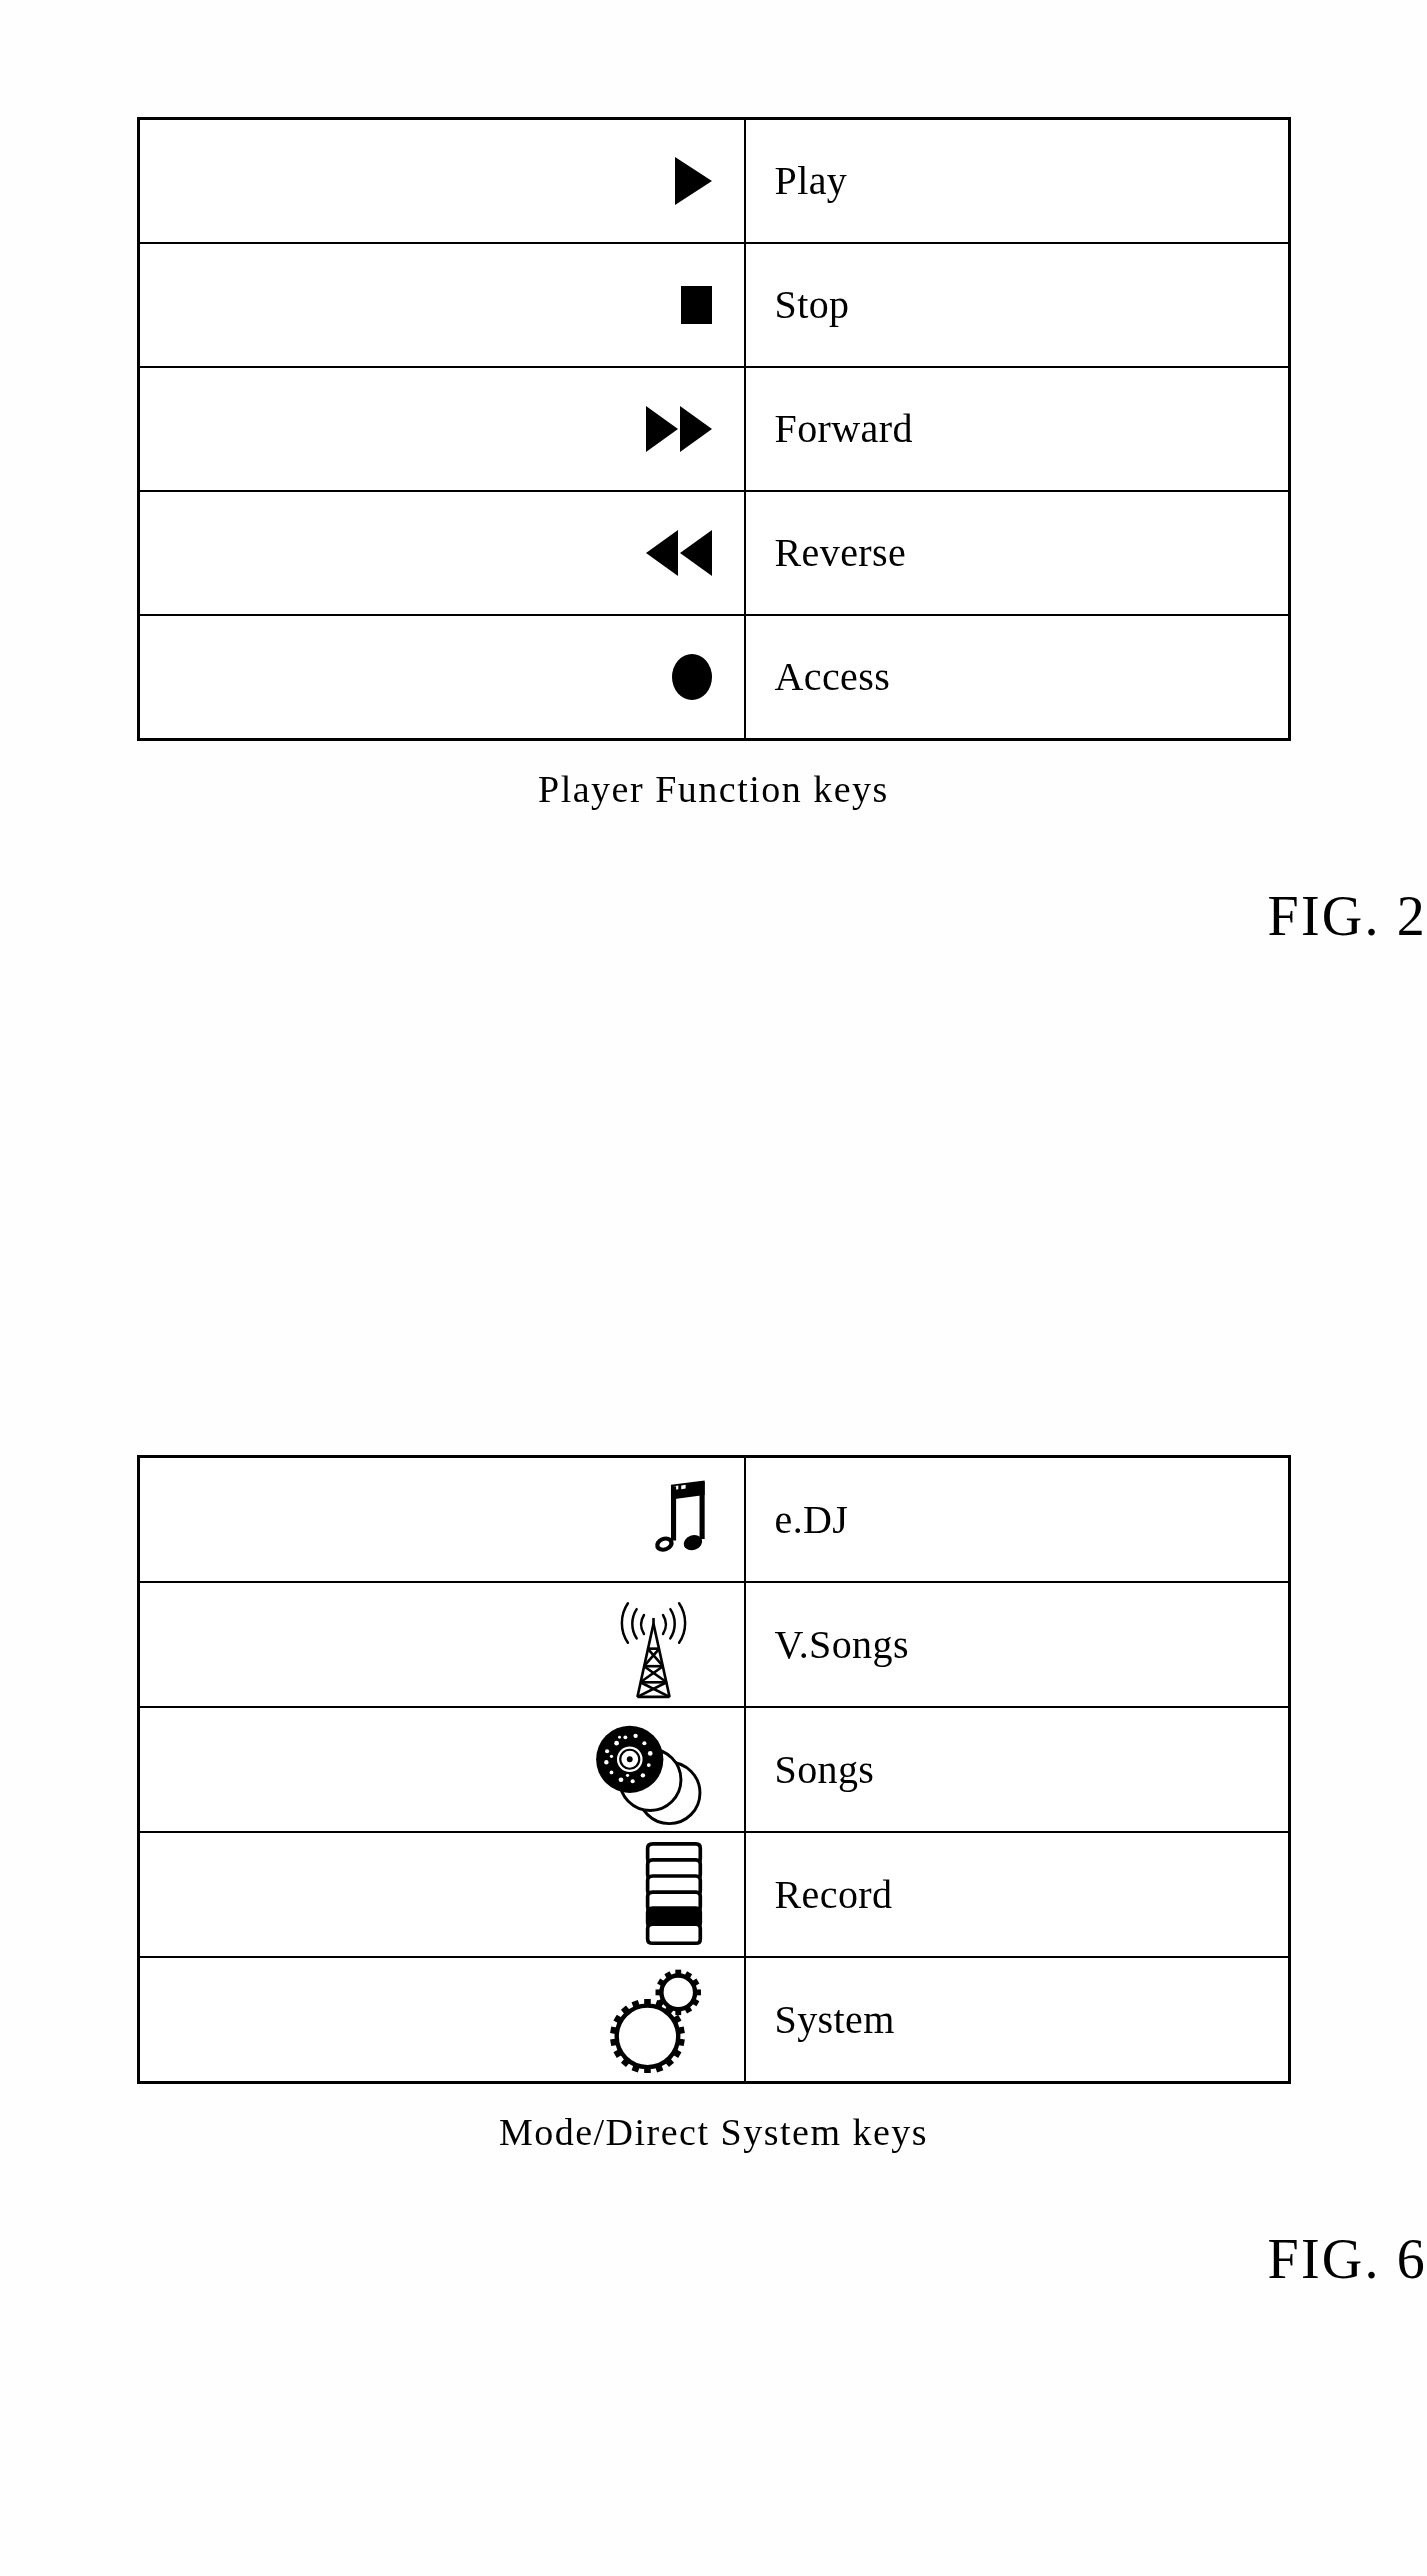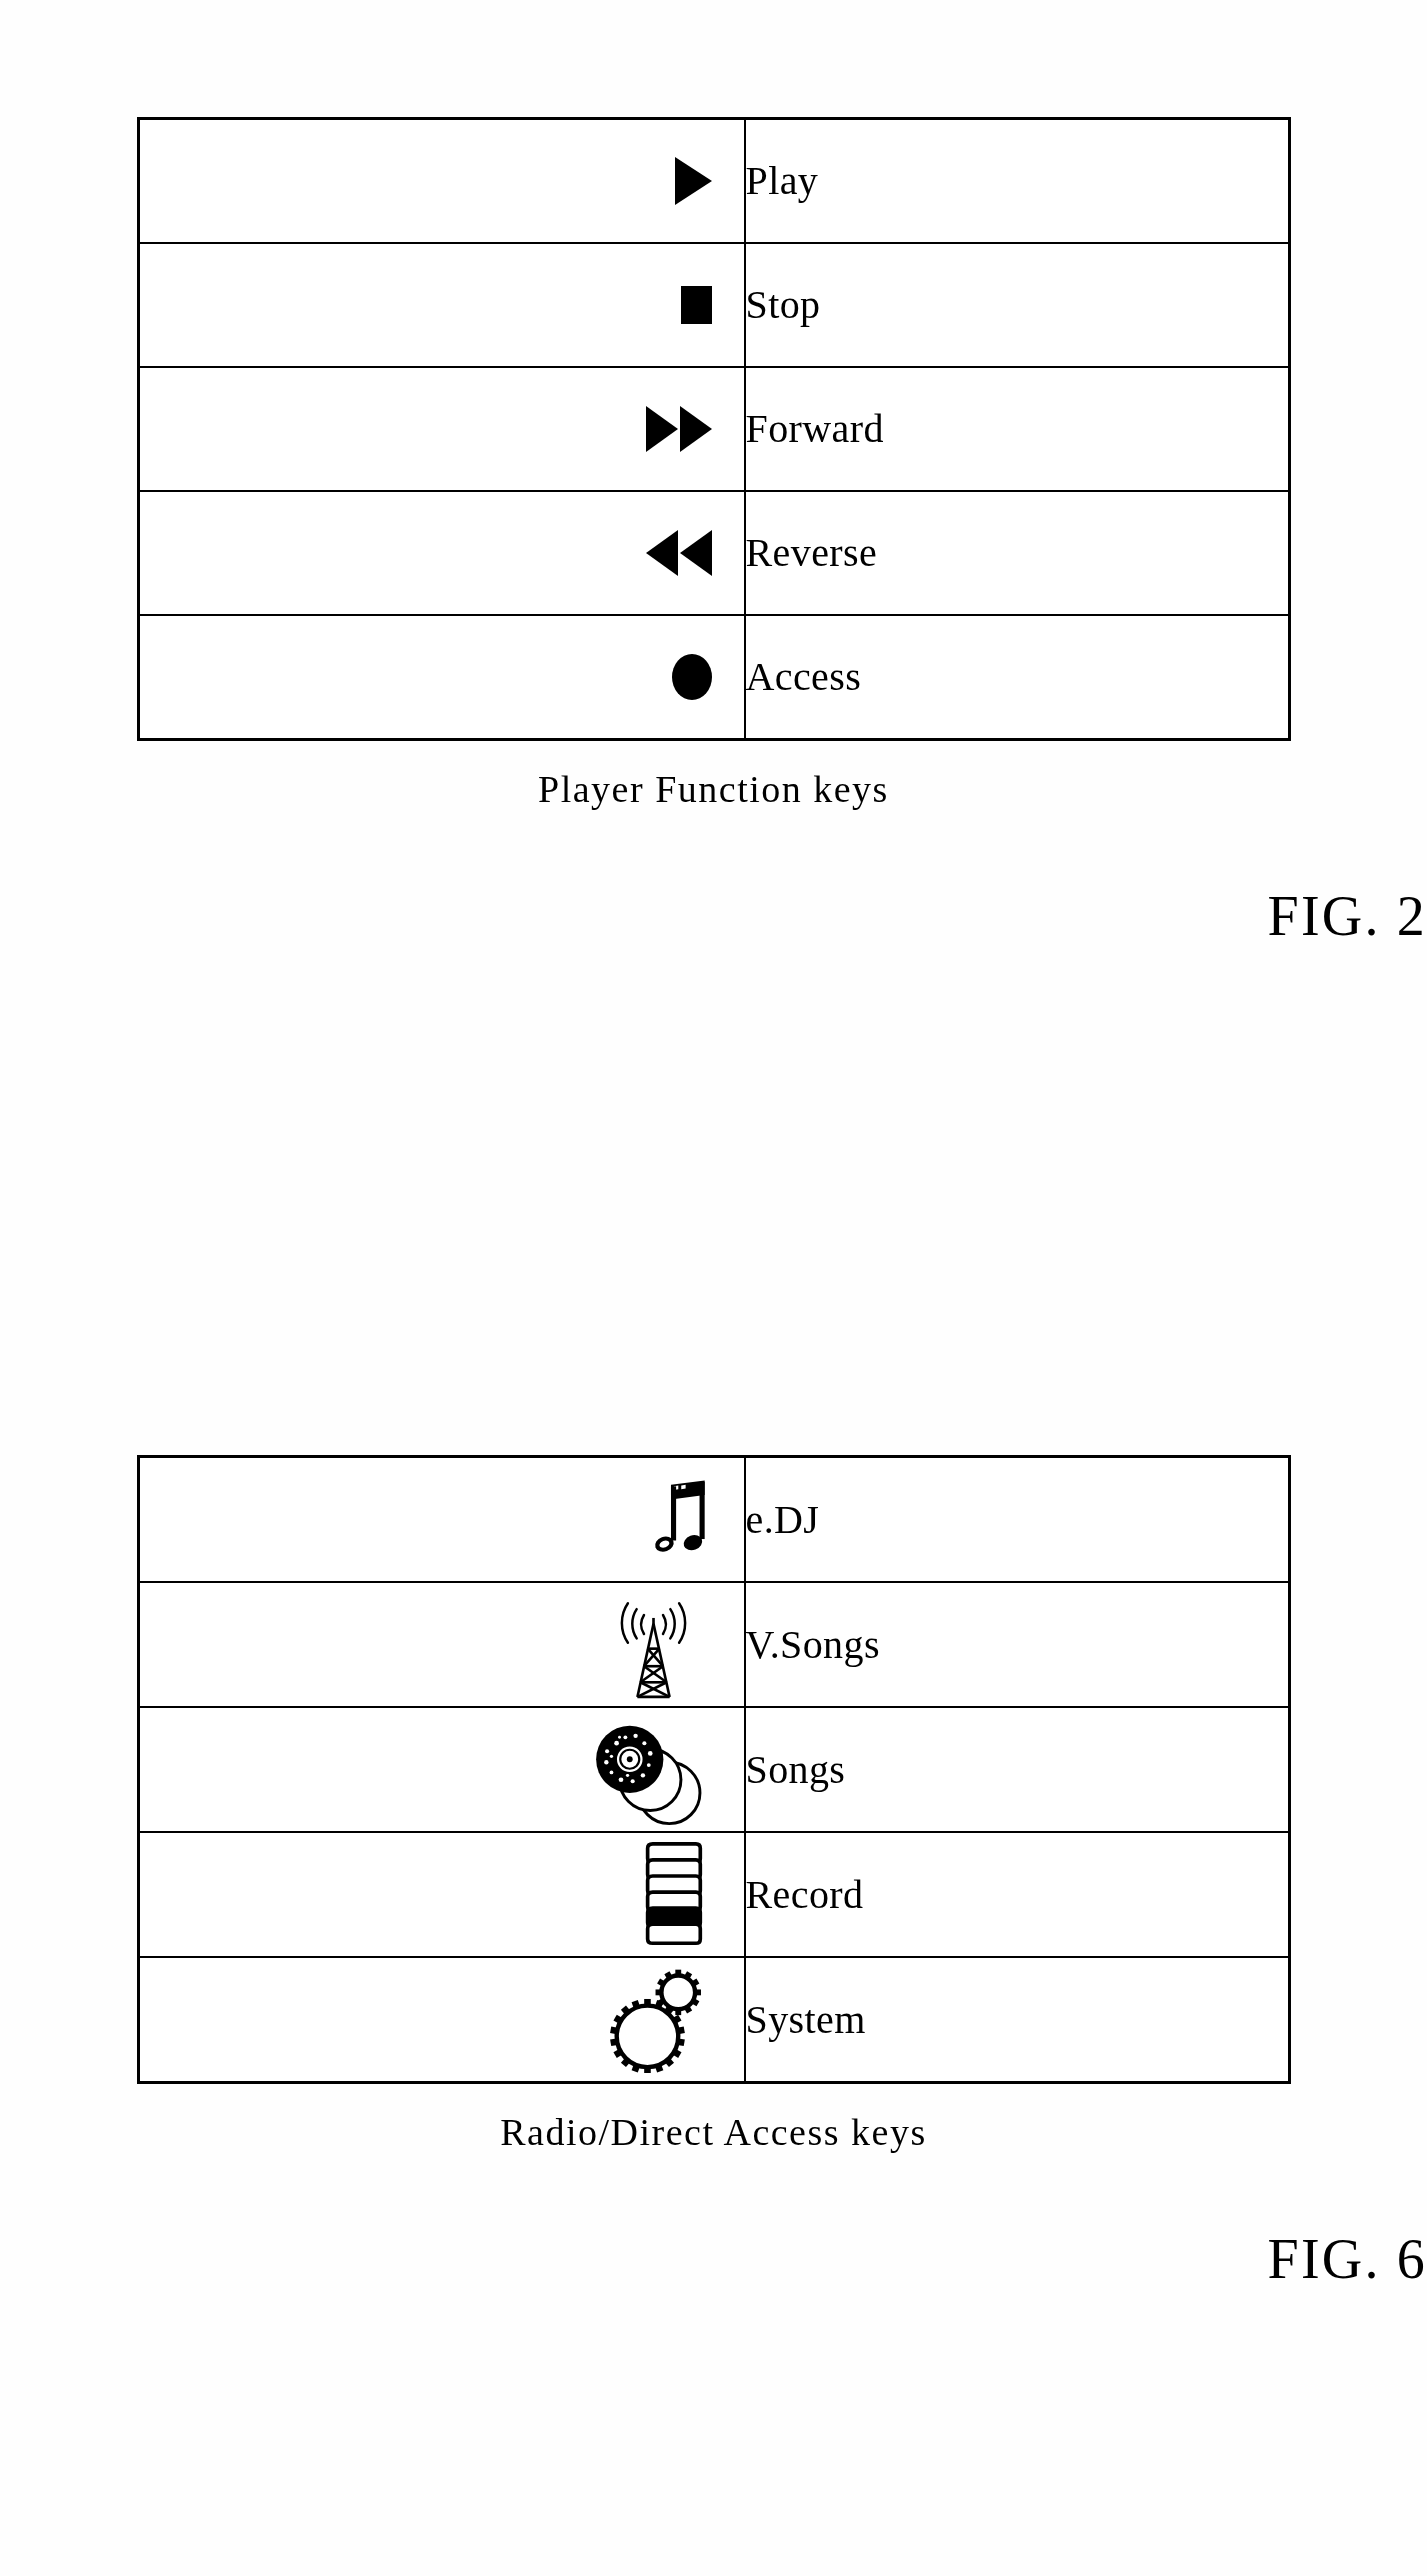--- a/index.html
+++ b/index.html
@@ -48,20 +48,21 @@
     vertical-align: middle;
   }
   .key-table .icon-cell {
     width: 572px;
     text-align: right;
     padding-right: 32px;
     height: 122px;
   }
   .key-table .label-cell {
     text-align: left;
+    padding-left: 29px;
     font-size: 40px;
     line-height: 1.05;
     letter-spacing: 0.4px;
     font-family: "Liberation Serif", "DejaVu Serif", serif;
     margin-left: 32px;
   }
 
   
   #table-mode .icon-cell { height: 123px; }
 
@@ -366,21 +367,21 @@
               </svg>
             </span>
           </td>
           <td class="label-cell">System</td>
         </tr>
 
       </tbody>
     </table>
 
     <div class="caption">
-      <span>Radio/Direct Access keys</span>
+      <span>Mode/Direct System keys</span>
     </div>
 
     <div class="fig-label">
       <span>FIG. 6</span>
     </div>
   </div>
 
 </div>
 
 

